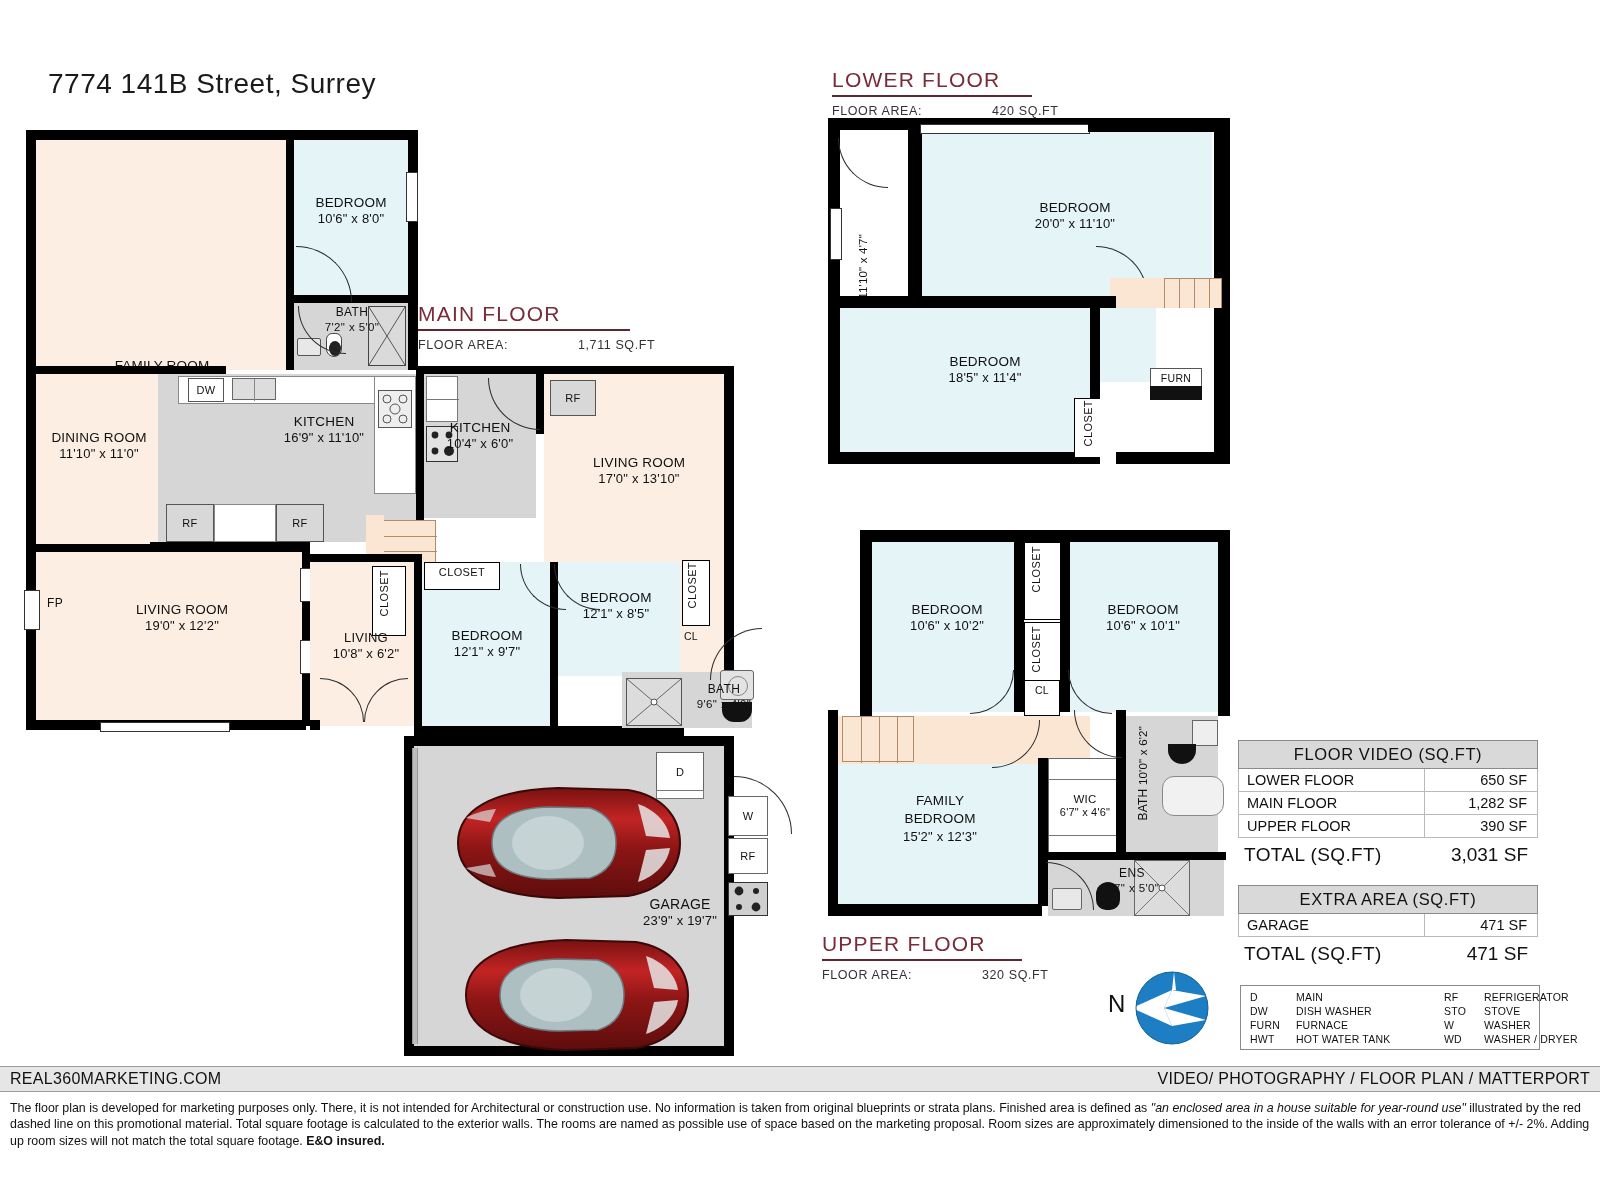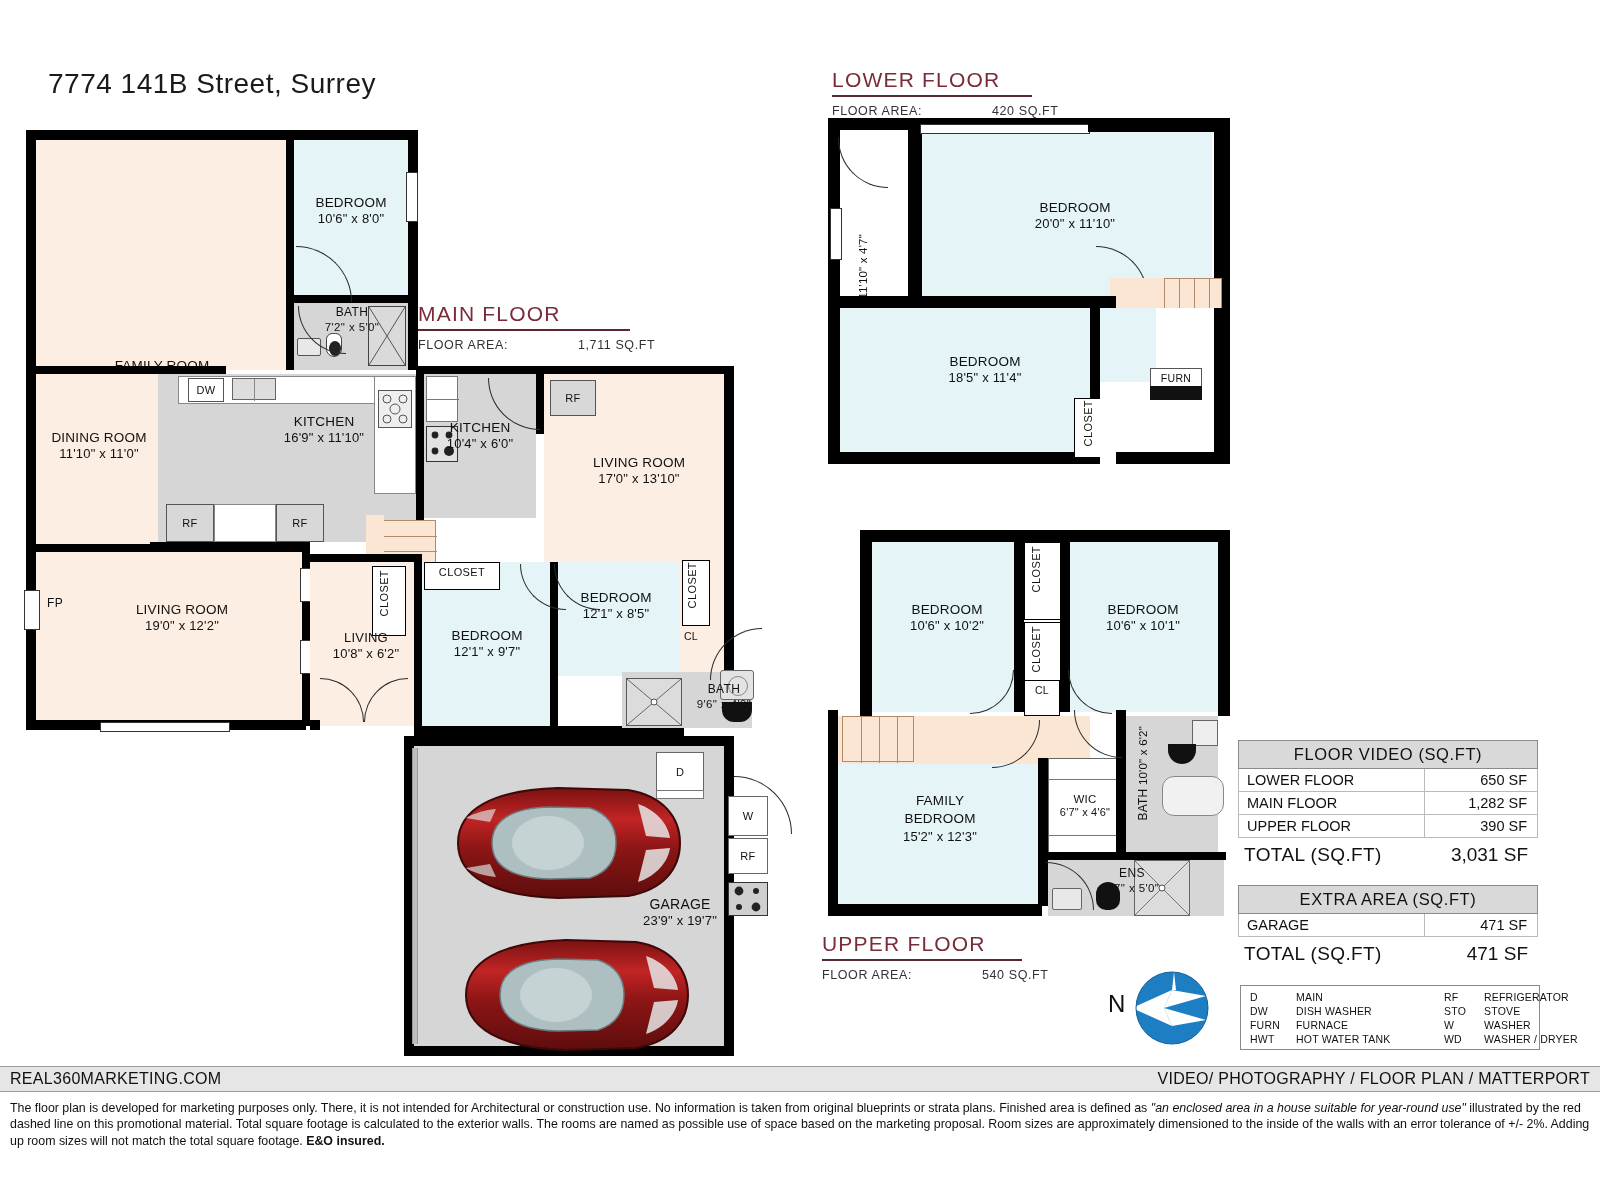--- a/index.html
+++ b/index.html
@@ -399,21 +399,21 @@
   <div class="abs wall" style="left:296px;top:334px; width:114px;height:12px;"></div>
   <div class="abs wall" style="left:394px;top:190px; width:16px; height:156px;"></div>
   <div class="tagbox pale" style="left:330px;top:250px; width:52px;height:20px; border:1.2px solid #555; font-size:10.5px;">FURN</div>
   <div class="abs" style="left:330px;top:268px; width:52px;height:14px; background:#111;"></div>
 </div>
 
 <div class="abs" style="left:822px; top:932px;">
   <div class="floor-head">UPPER FLOOR</div>
   <div class="floor-rule" style="width:200px; margin-top:3px;"></div>
   <div class="floor-meta" style="margin-top:7px;">
-    <span>FLOOR AREA:</span><span class="val">540 SQ.FT</span>
+    <span>FLOOR AREA:</span><span class="val">320 SQ.FT</span>
   </div>
 </div>
 
 <div class="abs" id="upper-plan" style="left:820px; top:530px; width:400px; height:390px;">
   <div class="abs wall" style="left:40px; top:0px;  width:370px;height:12px;"></div>
   <div class="abs wall" style="left:40px; top:0px;  width:12px; height:186px;"></div>
   <div class="abs wall" style="left:398px;top:0px;  width:12px; height:186px;"></div>
 
   <div class="abs roomb" style="left:52px; top:12px; width:150px;height:170px;"></div>
   <div class="abs wall" style="left:194px;top:12px; width:10px; height:170px;"></div>

